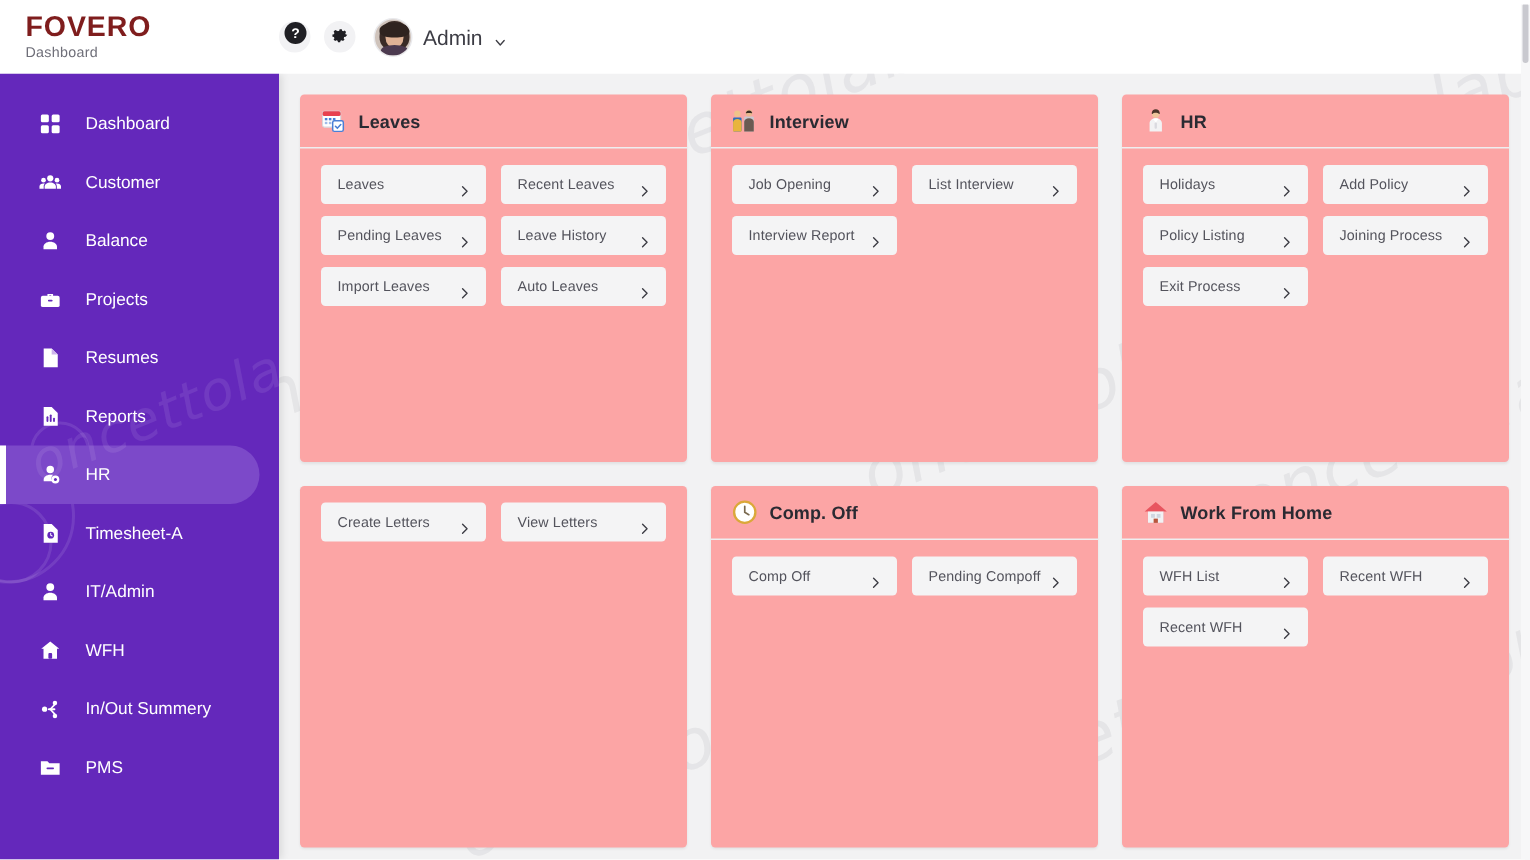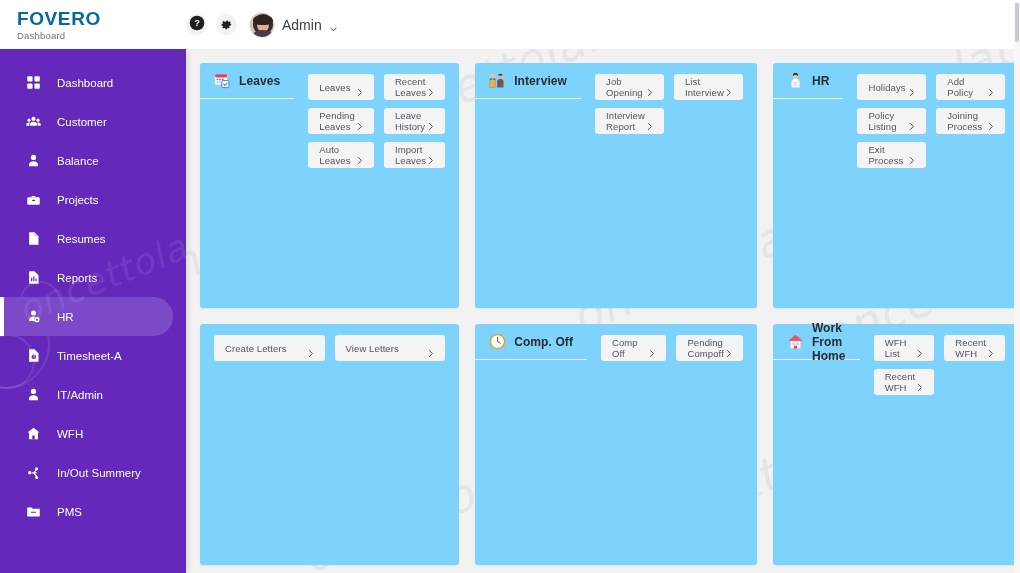--- a/index.html
+++ b/index.html
@@ -13,21 +13,21 @@
 
   
   .topbar {
     height: 49px; min-height: 49px;
     background: #ffffff;
     display: flex; align-items: center;
     position: relative; z-index: 30;
   }
   .brand { width: 186px; padding-left: 17px; }
   .brand-title {
-    font-size: 19px; font-weight: bold; color: #0369a1;
+    font-size: 19px; font-weight: bold; color: #7f1d1d;
     letter-spacing: .6px; line-height: 20px;
   }
   .brand-sub { font-size: 9.5px; color: #6e6e78; letter-spacing: .2px; margin-top: 1px; }
 
   .search-wrap { flex: 1; display: flex; justify-content: center; }
   .search-box {
     width: 340px; height: 31px;
     border: 1px solid #e3e3e7; border-radius: 2px;
     background: #fff;
     display: flex; align-items: center;
@@ -98,24 +98,24 @@
     padding: 14px 14px 0 14px;
     position: relative; overflow: hidden;
   }
   .grid {
     display: grid;
     grid-template-columns: repeat(3, 1fr);
     gap: 16px;
     position: relative; z-index: 2;
   }
   .card {
-    background: #7dd3fc;
+    background: #fca5a5;
     border-radius: 3px;
     box-shadow: 0 1px 2px rgba(0,0,0,.07);
-    display: flex; flex-direction: row;
+    display: flex; flex-direction: column;
   }
   .card.tall { height: 245px; }
   .card.short { height: 241px; }
   .card-head {
     height: 36px; display: flex; align-items: center; gap: 8px;
     padding: 0 14px; border-bottom: 1px solid #eeeef0;
   }
   .card-title { font-size: 12px; font-weight: bold; color: #2a2a32; letter-spacing: .1px; }
   .card-ico { width: 17px; height: 17px; flex: 0 0 17px; display: block; }
   .card-body { padding: 11px 14px 14px 14px; flex: 1; }
@@ -380,27 +380,27 @@
                       <polyline points="9,4 17,12 9,20"></polyline>
                     </svg></span>
                 </div>
                 <div class="row-item">
                   <span class="row-label">Leave History</span>
                   <span class="chev-r"><svg viewBox="0 0 24 24" width="9" height="9" fill="none" stroke="#3c3c44" stroke-width="2.4" stroke-linecap="round" stroke-linejoin="round">
                       <polyline points="9,4 17,12 9,20"></polyline>
                     </svg></span>
                 </div>
                 <div class="row-item">
+                  <span class="row-label">Import Leaves</span>
+                  <span class="chev-r"><svg viewBox="0 0 24 24" width="9" height="9" fill="none" stroke="#3c3c44" stroke-width="2.4" stroke-linecap="round" stroke-linejoin="round">
+                      <polyline points="9,4 17,12 9,20"></polyline>
+                    </svg></span>
+                </div>
+                <div class="row-item">
                   <span class="row-label">Auto Leaves</span>
-                  <span class="chev-r"><svg viewBox="0 0 24 24" width="9" height="9" fill="none" stroke="#3c3c44" stroke-width="2.4" stroke-linecap="round" stroke-linejoin="round">
-                      <polyline points="9,4 17,12 9,20"></polyline>
-                    </svg></span>
-                </div>
-                <div class="row-item">
-                  <span class="row-label">Import Leaves</span>
                   <span class="chev-r"><svg viewBox="0 0 24 24" width="9" height="9" fill="none" stroke="#3c3c44" stroke-width="2.4" stroke-linecap="round" stroke-linejoin="round">
                       <polyline points="9,4 17,12 9,20"></polyline>
                     </svg></span>
                 </div>
               </div>
             </div>
           </div>
           <div class="card tall">
             <div class="card-head">
               <span class="card-ico"><svg viewBox="0 0 24 24" width="17" height="17">

